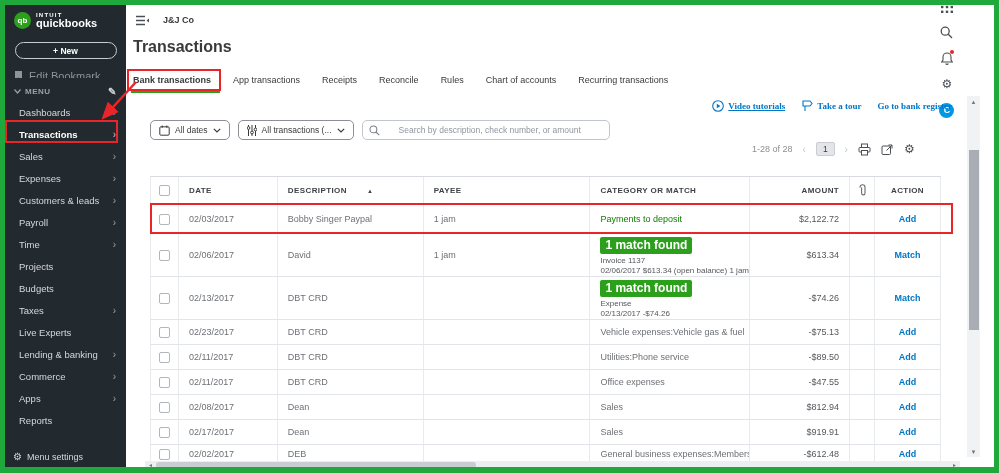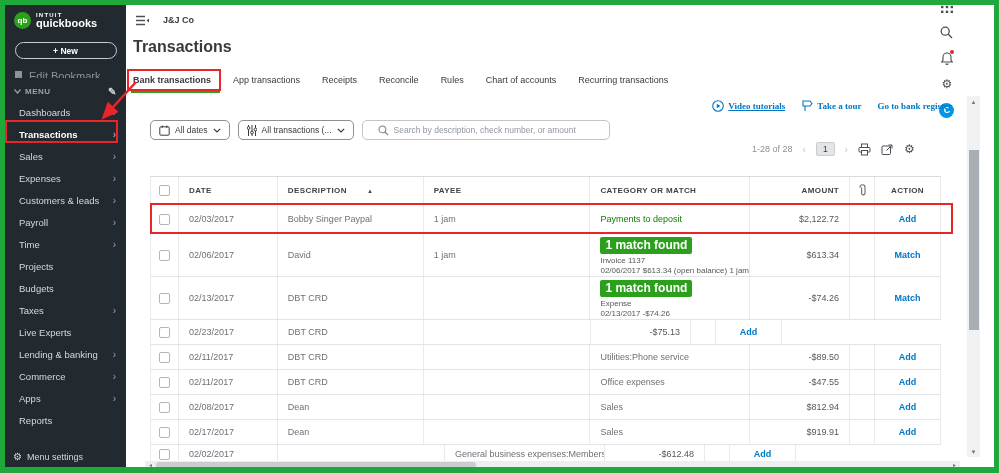--- a/index.html
+++ b/index.html
@@ -57,21 +57,21 @@
 
   .links { position:absolute; right:42px; top:95px; display:flex; gap:16px; align-items:center;
            font-size:9px; color:#0077c5; font-weight:bold; }
   .link { display:flex; align-items:center; gap:4px; cursor:pointer; white-space:nowrap;font-family:Liberation Serif, serif; }
   .link.ul span { text-decoration:underline; }
 
   .filter-row { position:absolute; left:24px; top:115px; display:flex; gap:8px; align-items:center; }
   .drop-btn { height:20px; border:1px solid #8d9096; border-radius:5px; display:flex; align-items:center;
               gap:5px; padding:0 8px; font-size:8.5px; color:#393a3d; background:#fff; cursor:pointer; white-space:nowrap; }
   .search-box { height:20px; width:248px; border:1px solid #c1c6cc; border-radius:5px; display:flex;
-                align-items:center; gap:5px; padding:0 15px; background:#fff; }
+                align-items:center; gap:19px; padding:0 6px; background:#fff; }
   .search-box input { border:none; outline:none; flex:1; font-size:8.5px; color:#393a3d; font-family:"Liberation Sans",sans-serif; }
   .search-box input::placeholder { color:#9096a0; }
 
   .pagerow { position:absolute; left:626px; top:137px; display:flex; align-items:center; gap:10px;
              font-size:9px; color:#8d9096; }
   .pg-arrow { color:#c3c7cc; font-size:10px; cursor:pointer; }
   .pg-num { background:#e3e5e8; border:1px solid #c9cdd2; color:#393a3d; font-size:8.5px; padding:1px 6px;
             border-radius:2px; cursor:pointer; }
   .pg-icon { cursor:pointer; color:#4a4f55; display:flex; }
   .pg-gear { font-size:12px; color:#4a4f55; cursor:pointer; line-height:1; }
@@ -417,20 +417,23 @@
             <div class="cell c-clip"></div>
             <div class="cell c-act">Match</div>
           </div>
           <div class="trow">
             <div class="cell c-cb">
               <div class="cbx"></div>
             </div>
             <div class="cell c-date">02/23/2017</div>
             <div class="cell c-desc">DBT CRD</div>
             <div class="cell c-payee"></div>
+            <div class="cell c-cat">
+              <span>Vehicle expenses:Vehicle gas &amp; fuel</span>
+            </div>
             <div class="cell c-amt">-$75.13</div>
             <div class="cell c-clip"></div>
             <div class="cell c-act">Add</div>
           </div>
           <div class="trow">
             <div class="cell c-cb">
               <div class="cbx"></div>
             </div>
             <div class="cell c-date">02/11/2017</div>
             <div class="cell c-desc">DBT CRD</div>
@@ -482,20 +485,21 @@
             </div>
             <div class="cell c-amt">$919.91</div>
             <div class="cell c-clip"></div>
             <div class="cell c-act">Add</div>
           </div>
           <div class="trow cut">
             <div class="cell c-cb">
               <div class="cbx"></div>
             </div>
             <div class="cell c-date">02/02/2017</div>
+            <div class="cell c-desc">DEB</div>
             <div class="cell c-payee"></div>
             <div class="cell c-cat">
               <span>General business expenses:Memberships &amp;</span>
             </div>
             <div class="cell c-amt">-$612.48</div>
             <div class="cell c-clip"></div>
             <div class="cell c-act">Add</div>
           </div>
         </div>
     </div>

